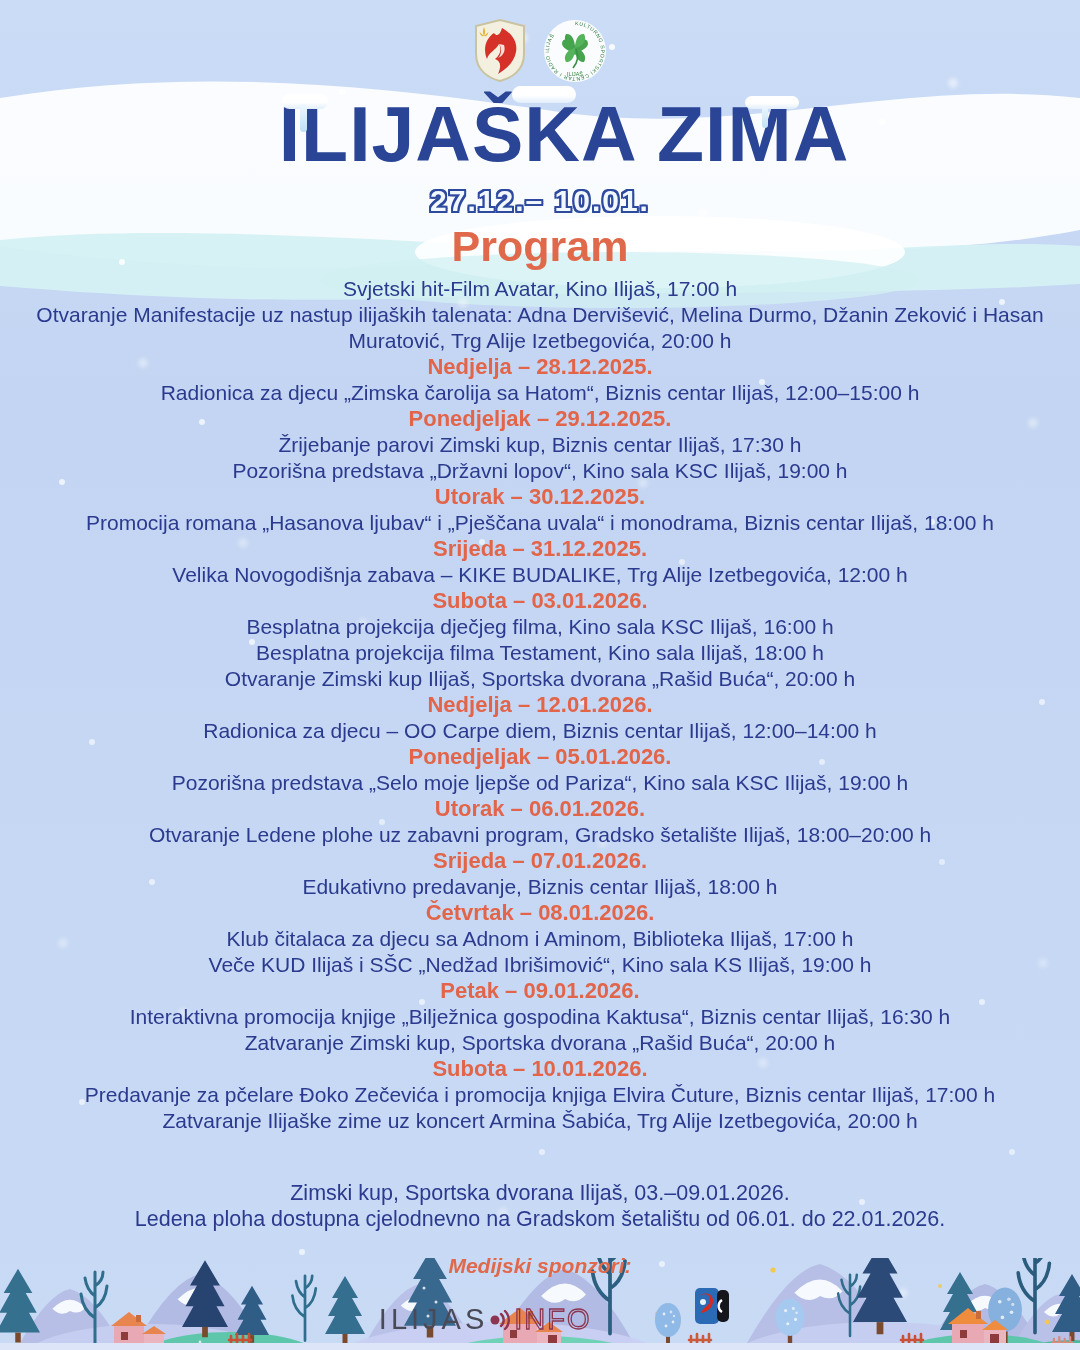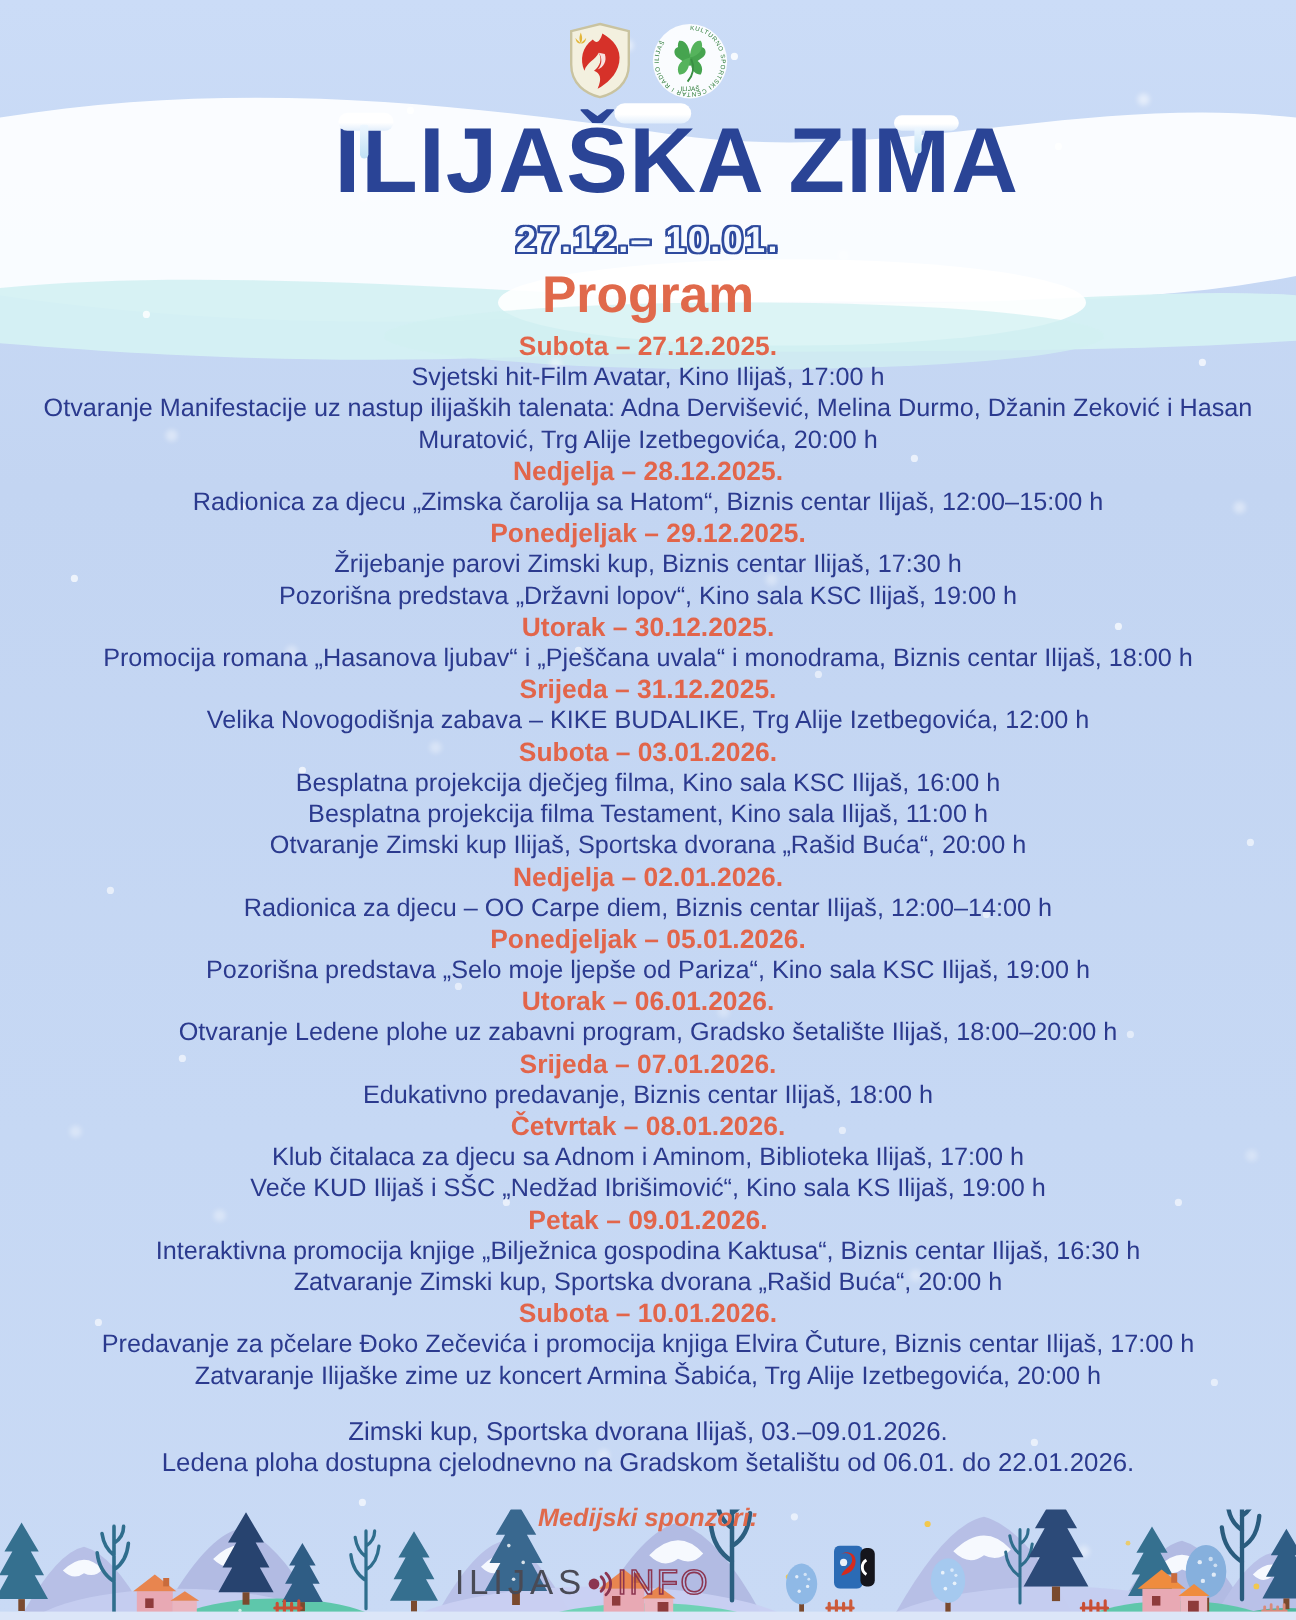--- a/index.html
+++ b/index.html
@@ -117,37 +117,36 @@
     <div class="snowcap" style="left:282px;top:94px;width:46px;height:15px;"></div>
     <div class="icicle" style="left:300px;top:104px;width:7px;height:28px;"></div>
     <div class="snowcap" style="left:512px;top:86px;width:64px;height:17px;"></div>
     <div class="snowcap" style="left:745px;top:96px;width:54px;height:13px;"></div>
     <div class="icicle" style="left:762px;top:106px;width:6px;height:22px;"></div>
 
     <div class="daterange">27.12.– 10.01.</div>
     <div class="program-heading">Program</div>
 
     <div class="program-list">
-        <div class="day">Subota – 27.12.2025.</div>
         <div class="event">Svjetski hit-Film Avatar, Kino Ilijaš, 17:00 h</div>
         <div class="event">Otvaranje Manifestacije uz nastup ilijaških talenata: Adna Dervišević, Melina Durmo, Džanin Zeković i Hasan Muratović, Trg Alije Izetbegovića, 20:00 h</div>
         <div class="day">Nedjelja – 28.12.2025.</div>
         <div class="event">Radionica za djecu „Zimska čarolija sa Hatom“, Biznis centar Ilijaš, 12:00–15:00 h</div>
         <div class="day">Ponedjeljak – 29.12.2025.</div>
         <div class="event">Žrijebanje parovi Zimski kup, Biznis centar Ilijaš, 17:30 h</div>
         <div class="event">Pozorišna predstava „Državni lopov“, Kino sala KSC Ilijaš, 19:00 h</div>
         <div class="day">Utorak – 30.12.2025.</div>
         <div class="event">Promocija romana „Hasanova ljubav“ i „Pješčana uvala“ i monodrama, Biznis centar Ilijaš, 18:00 h</div>
         <div class="day">Srijeda – 31.12.2025.</div>
         <div class="event">Velika Novogodišnja zabava – KIKE BUDALIKE, Trg Alije Izetbegovića, 12:00 h</div>
         <div class="day">Subota – 03.01.2026.</div>
         <div class="event">Besplatna projekcija dječjeg filma, Kino sala KSC Ilijaš, 16:00 h</div>
-        <div class="event">Besplatna projekcija filma Testament, Kino sala Ilijaš, 11:00 h</div>
+        <div class="event">Besplatna projekcija filma Testament, Kino sala Ilijaš, 18:00 h</div>
         <div class="event">Otvaranje Zimski kup Ilijaš, Sportska dvorana „Rašid Buća“, 20:00 h</div>
-        <div class="day">Nedjelja – 02.01.2026.</div>
+        <div class="day">Nedjelja – 12.01.2026.</div>
         <div class="event">Radionica za djecu – OO Carpe diem, Biznis centar Ilijaš, 12:00–14:00 h</div>
         <div class="day">Ponedjeljak – 05.01.2026.</div>
         <div class="event">Pozorišna predstava „Selo moje ljepše od Pariza“, Kino sala KSC Ilijaš, 19:00 h</div>
         <div class="day">Utorak – 06.01.2026.</div>
         <div class="event">Otvaranje Ledene plohe uz zabavni program, Gradsko šetalište Ilijaš, 18:00–20:00 h</div>
         <div class="day">Srijeda – 07.01.2026.</div>
         <div class="event">Edukativno predavanje, Biznis centar Ilijaš, 18:00 h</div>
         <div class="day">Četvrtak – 08.01.2026.</div>
         <div class="event">Klub čitalaca za djecu sa Adnom i Aminom, Biblioteka Ilijaš, 17:00 h</div>
         <div class="event">Veče KUD Ilijaš i SŠC „Nedžad Ibrišimović“, Kino sala KS Ilijaš, 19:00 h</div>

